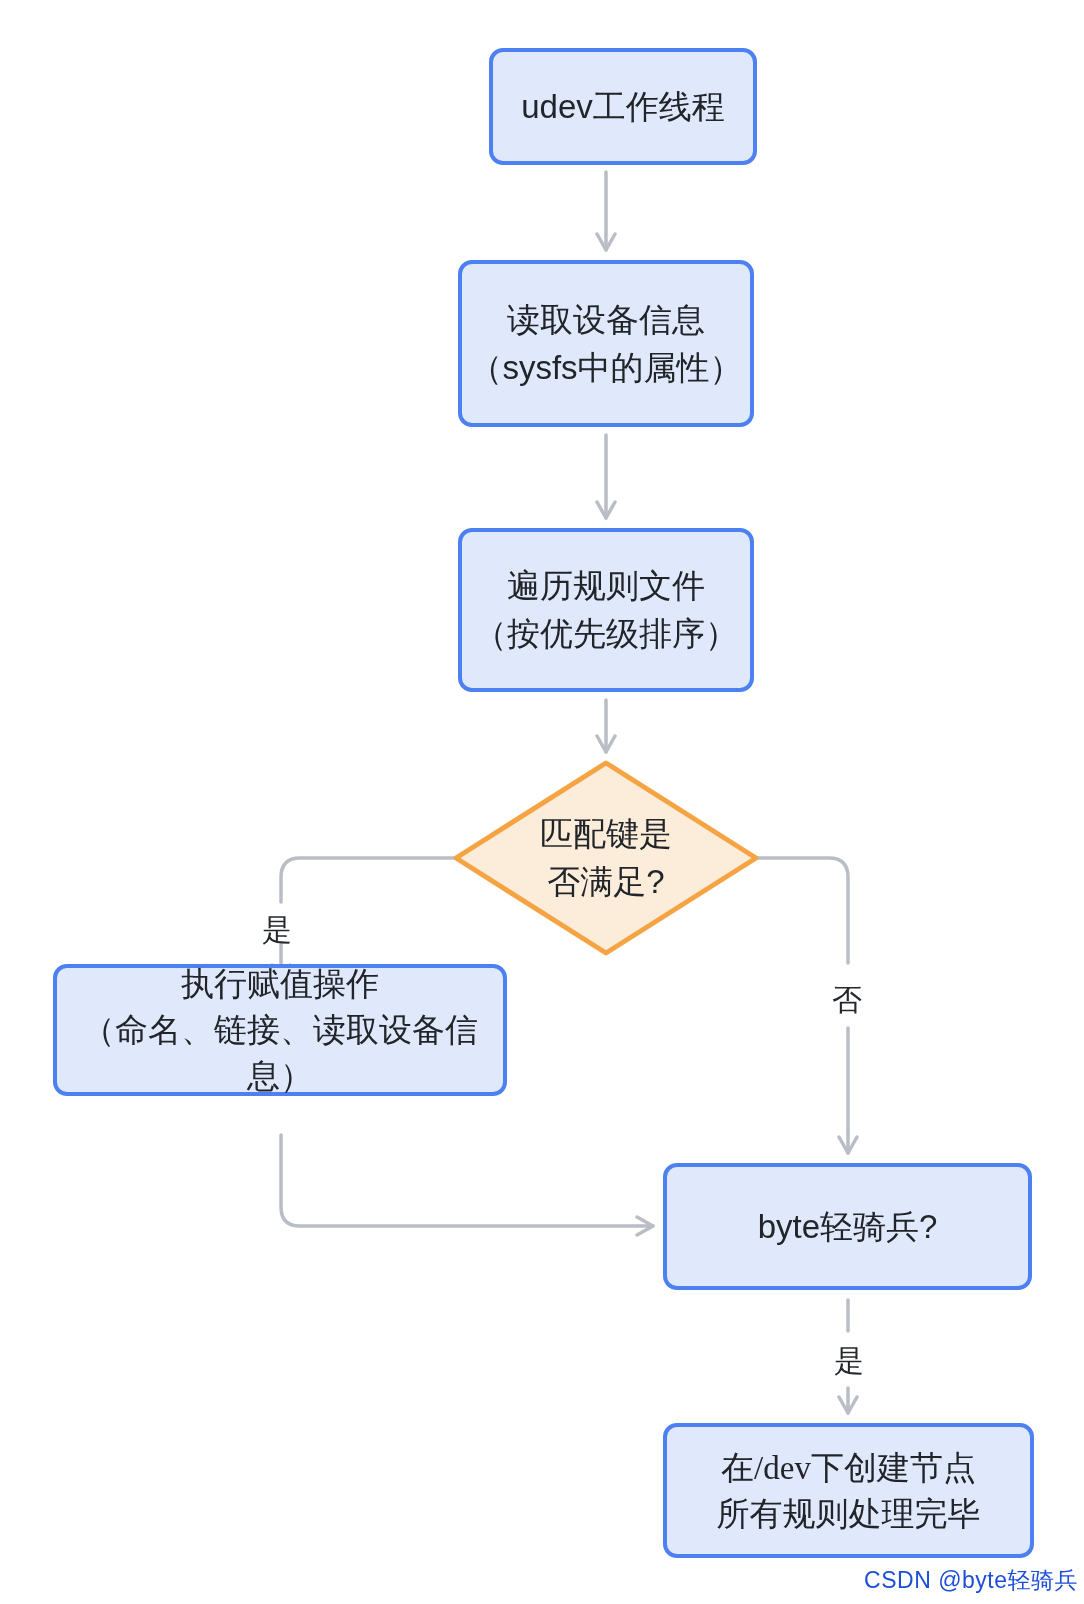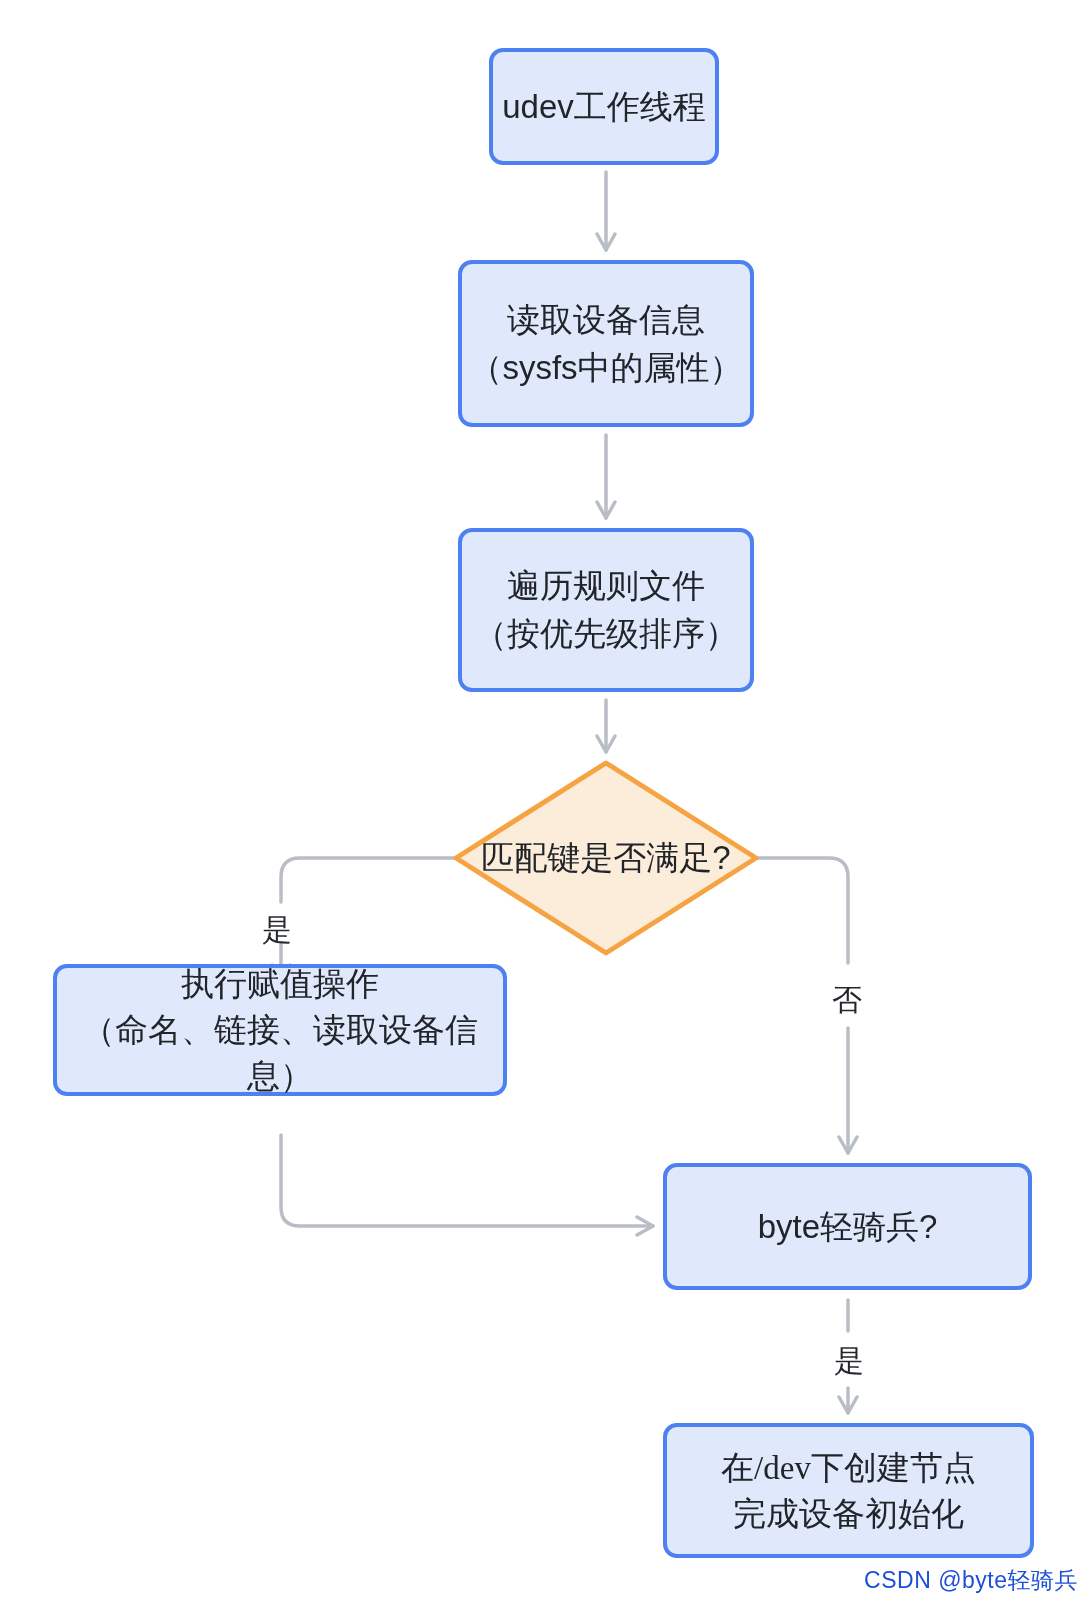--- a/index.html
+++ b/index.html
@@ -37,32 +37,32 @@
     align-items: center;
     justify-content: center;
     text-align: center;
     background: #e0e9fc;
     border: 4px solid #4d80f0;
     border-radius: 14px;
     font-size: 33px;
     line-height: 48px;
     color: #212529;
   }
-  .node-start    { left: 489px; top: 48px;   width: 230px; height: 117px; }
+  .node-start    { left: 489px; top: 48px;   width: 268px; height: 117px; }
   .node-read     { left: 458px; top: 260px;  width: 296px; height: 167px; }
   .node-traverse { left: 458px; top: 528px;  width: 296px; height: 164px; }
   .node-assign   { left: 53px;  top: 964px;  width: 454px; height: 132px; line-height: 46px; }
   .node-allrules { left: 663px; top: 1163px; width: 369px; height: 127px; }
   .node-create   { left: 663px; top: 1423px; width: 371px; height: 135px; line-height: 46px; font-family: Liberation Serif, serif; }
   .decision-label {
     position: absolute;
     left: 456px; top: 763px;
     width: 300px; height: 190px;
     display: flex;
-    flex-direction: row;
+    flex-direction: column;
     align-items: center;
     justify-content: center;
     text-align: center;
     font-size: 33px;
     line-height: 48px;
     color: #212529;
   }
   .edge-label {
     position: absolute;
     transform: translate(-50%, -50%);
@@ -135,21 +135,21 @@
     <span>执行赋值操作</span>
     <span>（命名、链接、读取设备信息）</span>
   </div>
 
   <div class="node node-allrules">
     <span>byte轻骑兵?</span>
   </div>
 
   <div class="node node-create">
     <span>在/dev下创建节点</span>
-    <span>完成设备初始化</span>
+    <span>所有规则处理完毕</span>
   </div>
 
   <div class="edge-label lbl-yes-left">是</div>
   <div class="edge-label lbl-no-right">否</div>
   <div class="edge-label lbl-yes-down">是</div>
 
   <div class="watermark">CSDN @byte轻骑兵</div>
 
 </div>
 

